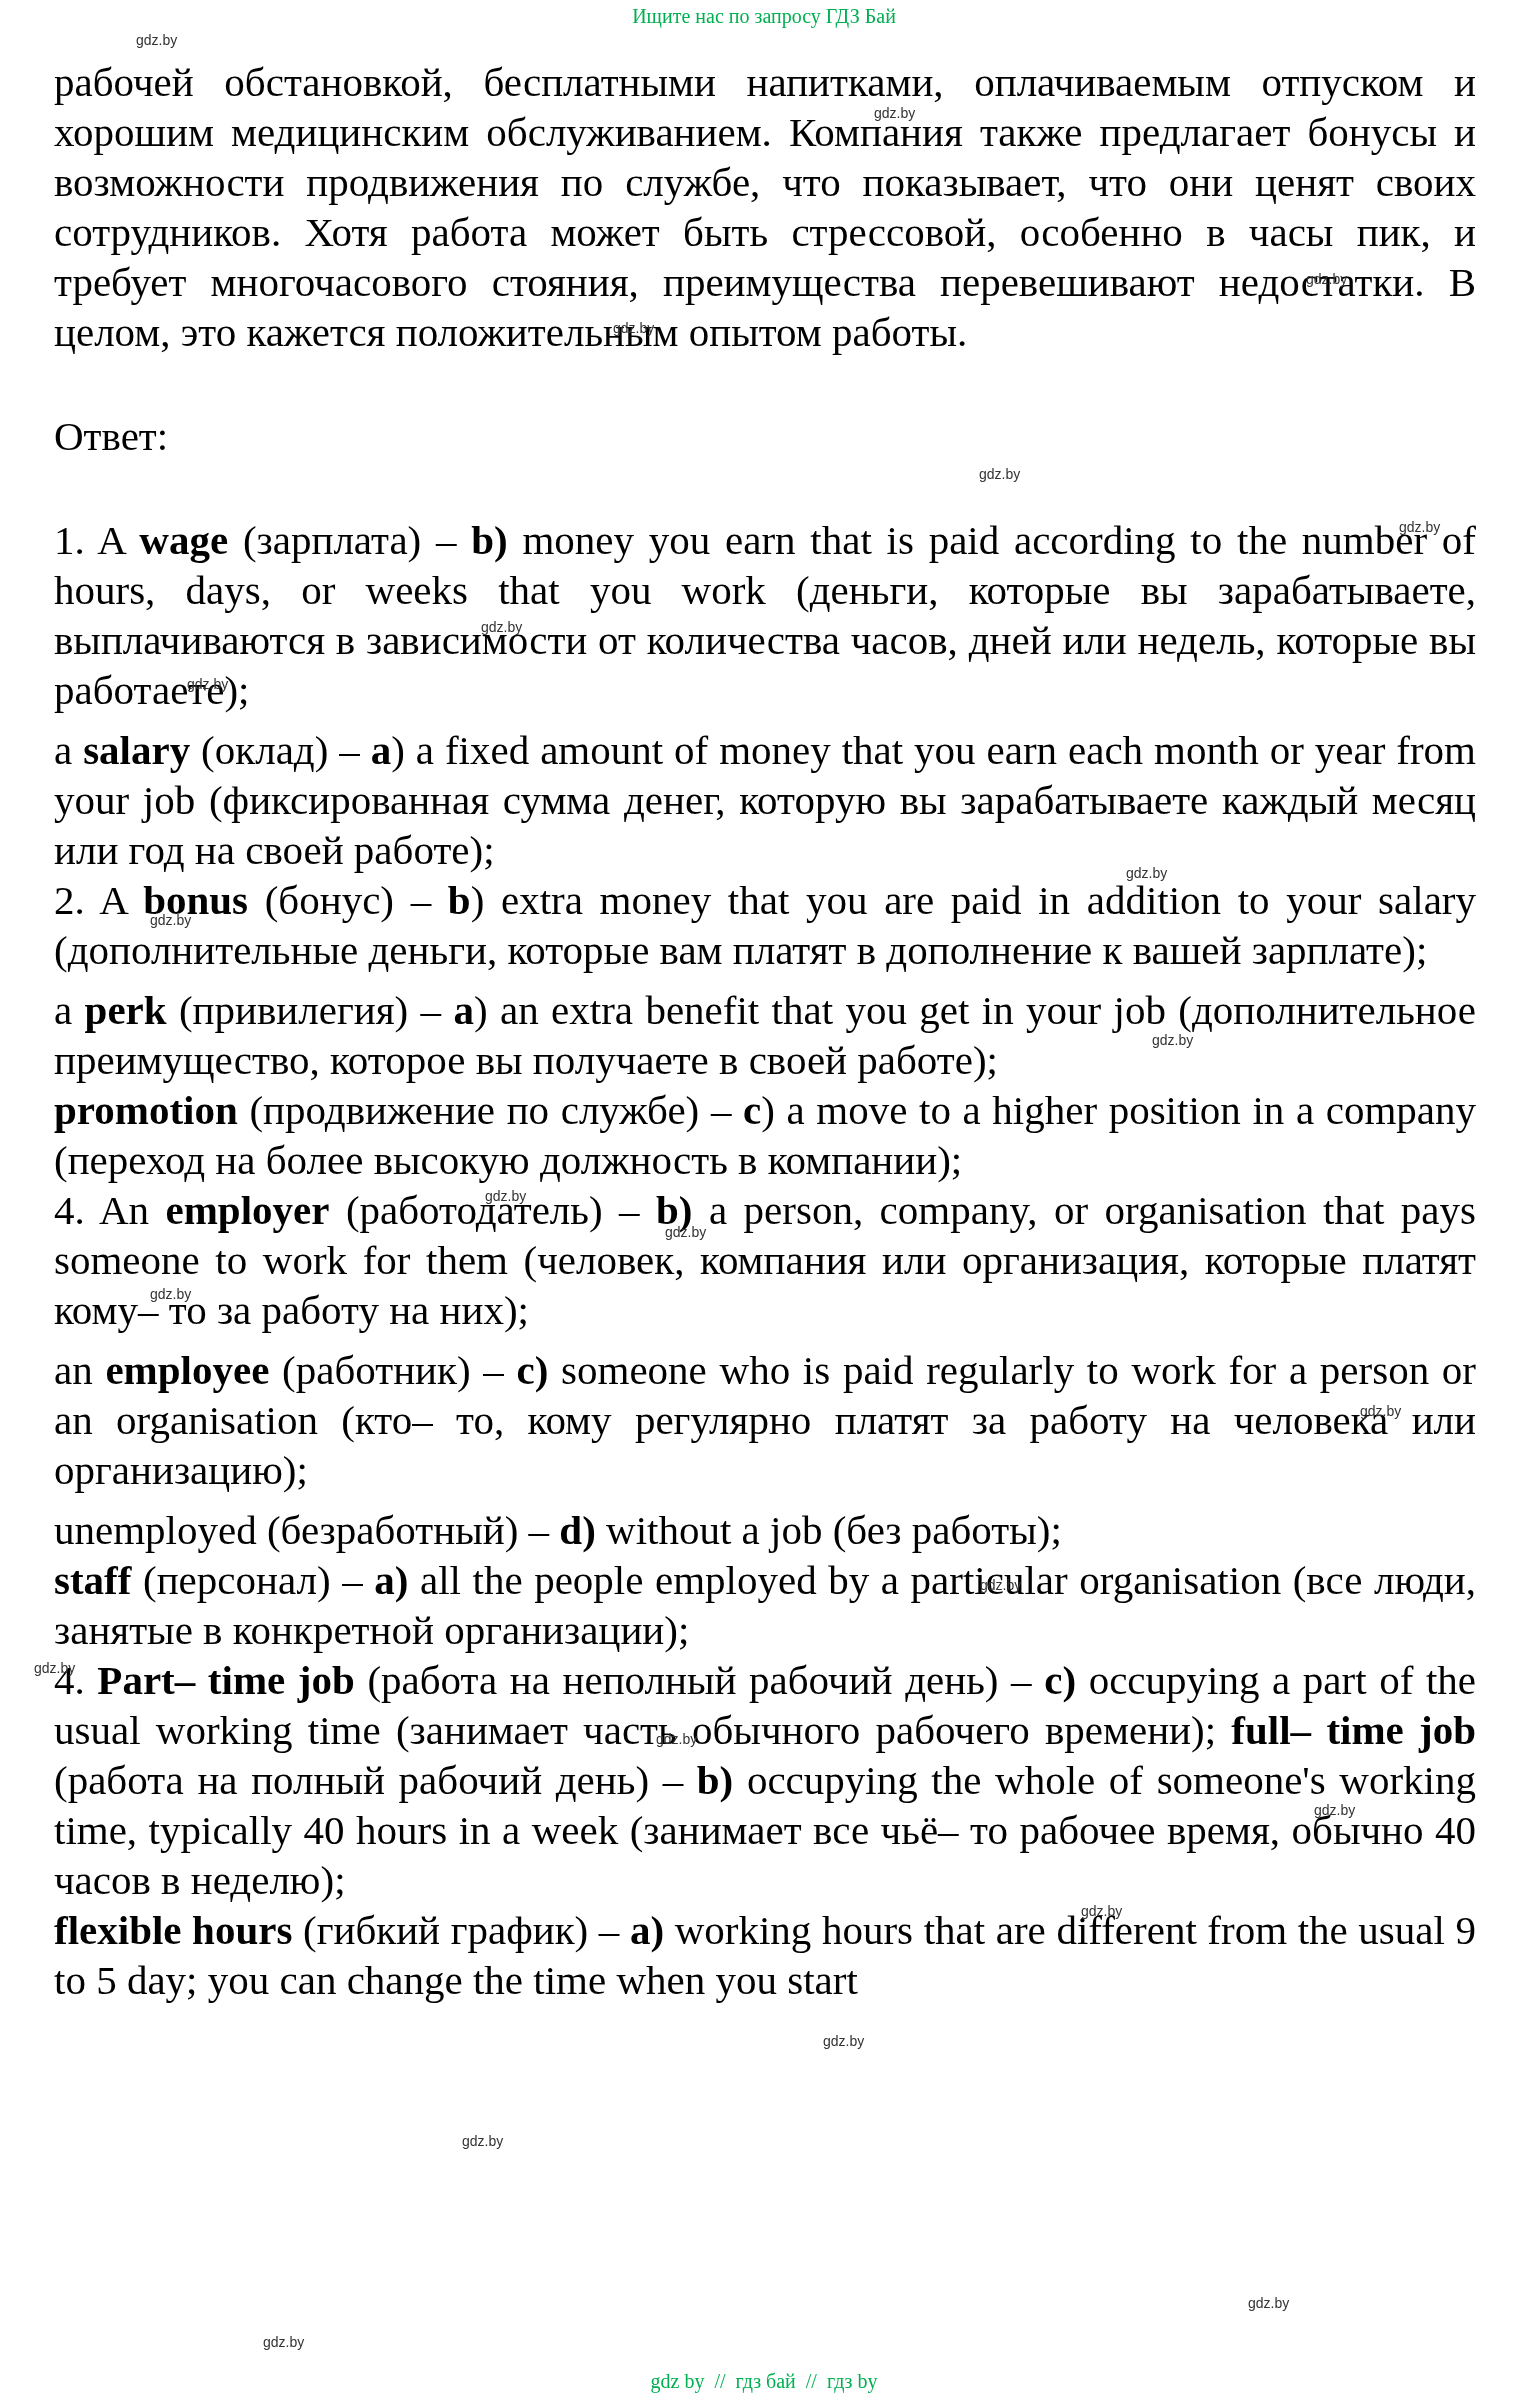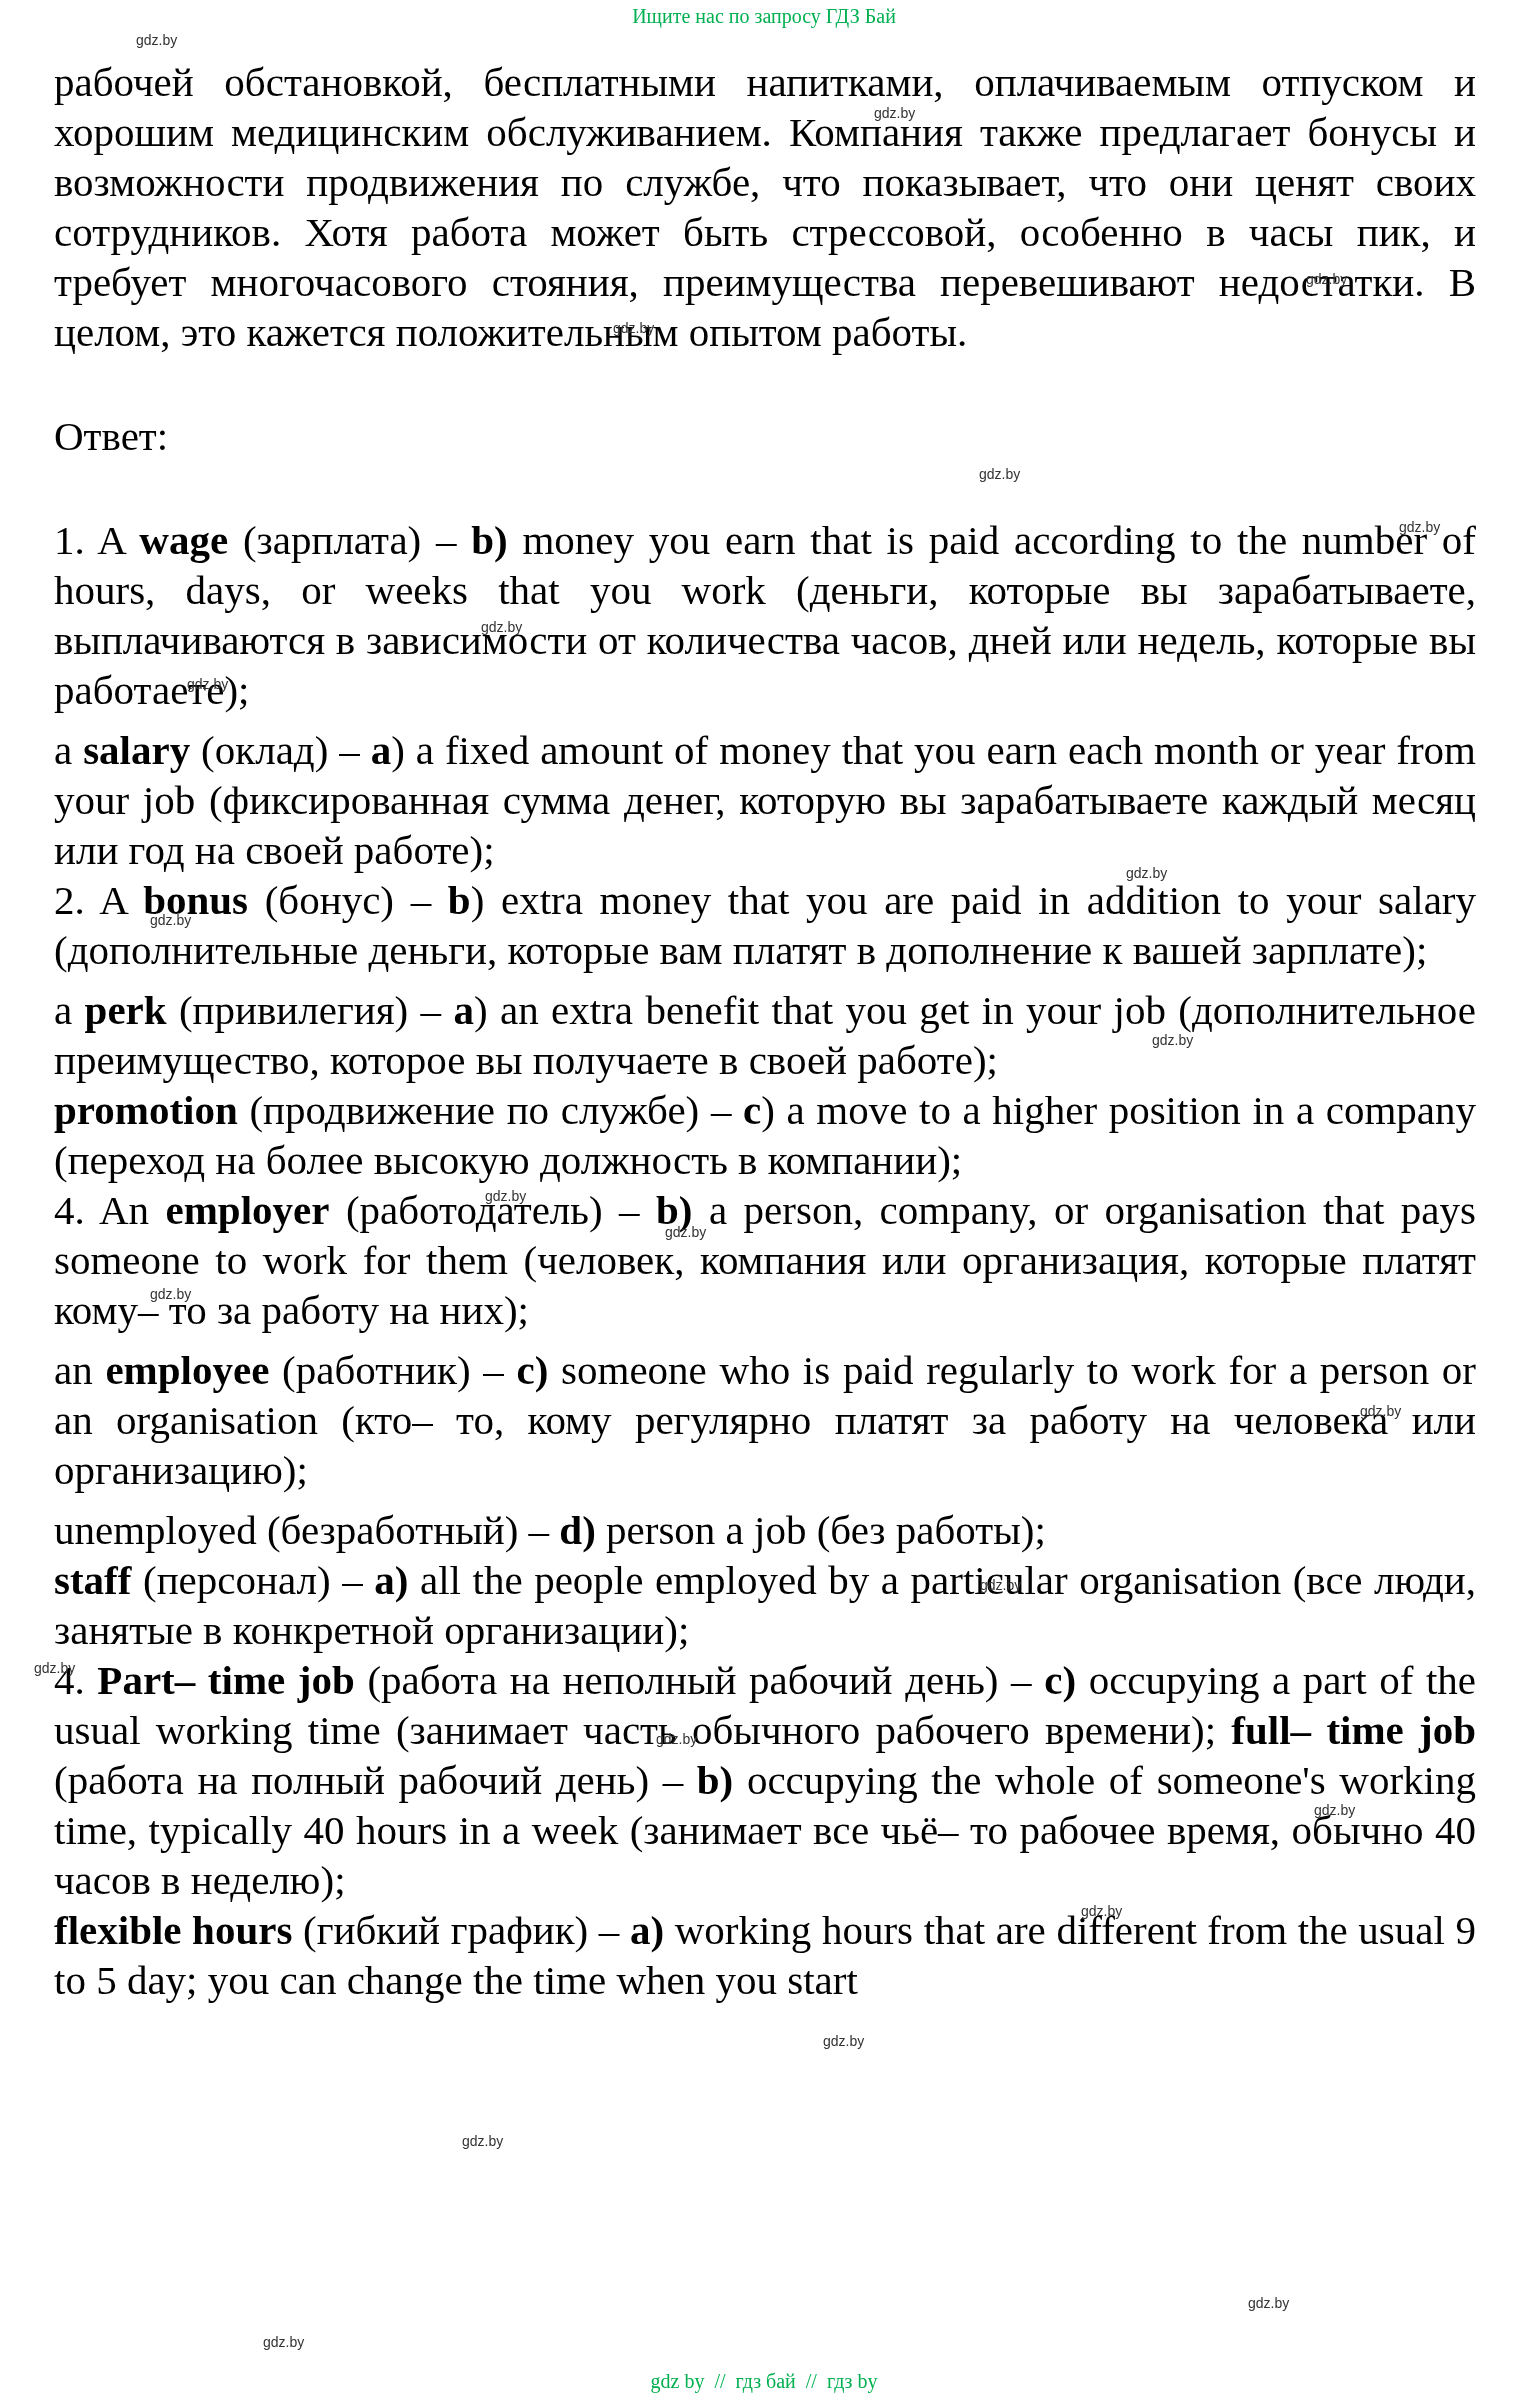--- a/index.html
+++ b/index.html
@@ -51,21 +51,21 @@
   <div class="doc-body">
       <p class="para gap-none"><span>рабочей обстановкой, бесплатными напитками, оплачиваемым отпуском и хорошим медицинским обслуживанием. Компания также предлагает бонусы и возможности продвижения по службе, что показывает, что они ценят своих сотрудников. Хотя работа может быть стрессовой, особенно в часы пик, и требует многочасового стояния, преимущества перевешивают недостатки. В целом, это кажется положительным опытом работы.</span></p>
       <p class="para gap-blank"><span>Ответ:</span></p>
       <p class="para gap-blank"><span>1. A </span><span class="bold">wage</span><span> (зарплата) – </span><span class="bold">b)</span><span> money you earn that is paid according to the number of hours, days, or weeks that you work (деньги, которые вы зарабатываете, выплачиваются в зависимости от количества часов, дней или недель, которые вы работаете);</span></p>
       <p class="para gap-small"><span>a </span><span class="bold">salary</span><span> (оклад) – </span><span class="bold">a</span><span>) a fixed amount of money that you earn each month or year from your job (фиксированная сумма денег, которую вы зарабатываете каждый месяц или год на своей работе);</span></p>
       <p class="para gap-none"><span>2. A </span><span class="bold">bonus</span><span> (бонус) – </span><span class="bold">b</span><span>) extra money that you are paid in addition to your salary (дополнительные деньги, которые вам платят в дополнение к вашей зарплате);</span></p>
       <p class="para gap-small"><span>a </span><span class="bold">perk</span><span> (привилегия) – </span><span class="bold">a</span><span>) an extra benefit that you get in your job (дополнительное преимущество, которое вы получаете в своей работе);</span></p>
       <p class="para gap-none"><span class="bold">promotion</span><span> (продвижение по службе) – </span><span class="bold">c</span><span>) a move to a higher position in a company (переход на более высокую должность в компании);</span></p>
       <p class="para gap-none"><span>4. An </span><span class="bold">employer</span><span> (работодатель) – </span><span class="bold">b)</span><span> a person, company, or organisation that pays someone to work for them (человек, компания или организация, которые платят кому– то за работу на них);</span></p>
       <p class="para gap-small"><span>an </span><span class="bold">employee</span><span> (работник) – </span><span class="bold">c)</span><span> someone who is paid regularly to work for a person or an organisation (кто– то, кому регулярно платят за работу на человека или организацию);</span></p>
-      <p class="para gap-small"><span>unemployed (безработный) – </span><span class="bold">d)</span><span> person a job (без работы);</span></p>
+      <p class="para gap-small"><span>unemployed (безработный) – </span><span class="bold">d)</span><span> without a job (без работы);</span></p>
       <p class="para gap-none"><span class="bold">staff</span><span> (персонал) – </span><span class="bold">a)</span><span> all the people employed by a particular organisation (все люди, занятые в конкретной организации);</span></p>
       <p class="para gap-none"><span>4. </span><span class="bold">Part– time job</span><span> (работа на неполный рабочий день) – </span><span class="bold">c)</span><span> occupying a part of the usual working time (занимает часть обычного рабочего времени); </span><span class="bold">full– time job</span><span> (работа на полный рабочий день) – </span><span class="bold">b)</span><span> occupying the whole of someone's working time, typically 40 hours in a week (занимает все чьё– то рабочее время, обычно 40 часов в неделю);</span></p>
       <p class="para gap-none"><span class="bold">flexible hours</span><span> (гибкий график) – </span><span class="bold">a)</span><span> working hours that are different from the usual 9 to 5 day; you can change the time when you start</span></p>
     </div>
 
   <div class="wm-layer">
       <span class="wm" style="left: 136px; top: 32px;">gdz.by</span>
       <span class="wm" style="left: 874px; top: 105px;">gdz.by</span>
       <span class="wm" style="left: 1306px; top: 271px;">gdz.by</span>
       <span class="wm" style="left: 613px; top: 320px;">gdz.by</span>

